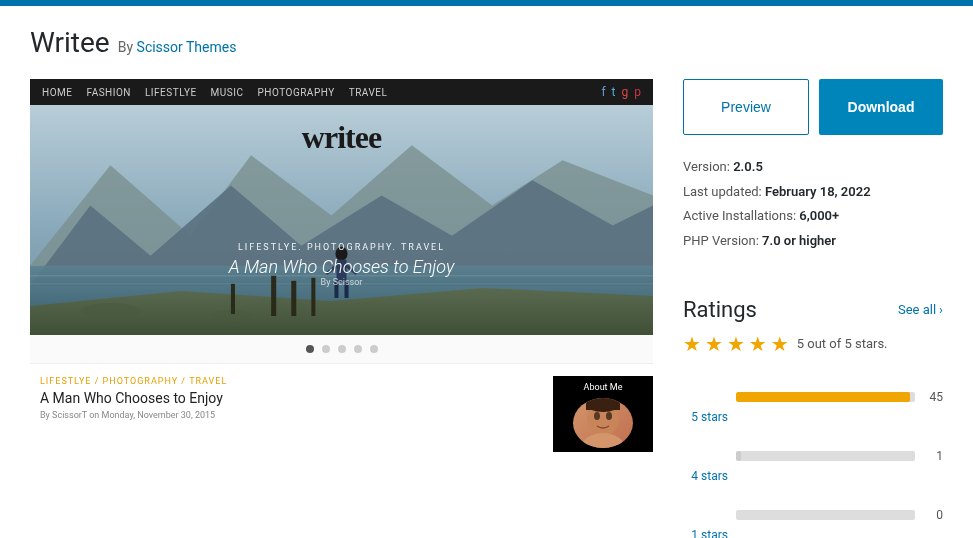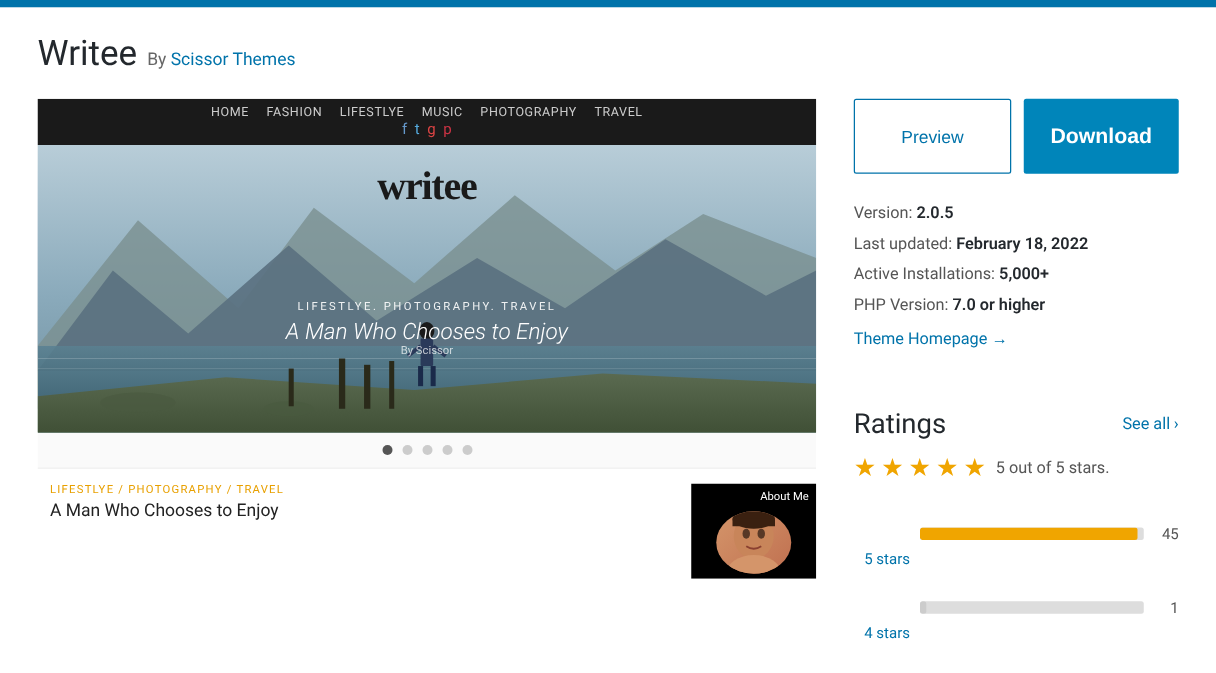--- a/index.html
+++ b/index.html
@@ -55,21 +55,20 @@
     }
     
     .fake-nav {
       background: #1a1a1a;
       display: flex;
       align-items: center;
       justify-content: space-between;
       padding: 6px 12px;
       font-size: 11px;
       color: #fff;
-      flex-direction: column;
     }
     .fake-nav-links {
       display: flex;
       gap: 14px;
       font-size: 10px;
       color: #ccc;
       text-transform: uppercase;
       letter-spacing: 0.5px;
     }
     .fake-nav-links span {
@@ -99,21 +98,21 @@
       left: 50%;
       transform: translateX(-50%);
       font-size: 32px;
       font-weight: 900;
       color: #1a1a1a;
       letter-spacing: -1px;
       font-family: Georgia, serif;
     }
     .hero-overlay-text {
       position: absolute;
-      bottom: 60px;
+      bottom: 48px;
       left: 50%;
       transform: translateX(-50%);
       text-align: center;
       color: #fff;
     }
     .hero-overlay-text .sub-text {
       font-size: 9px;
       letter-spacing: 2px;
       text-transform: uppercase;
       opacity: 0.9;
@@ -179,21 +178,20 @@
       font-size: 9px;
       text-align: center;
       padding: 4px;
       position: relative;
       overflow: hidden;
     }
     .about-me-label {
       font-size: 9px;
       background: rgba(0,0,0,0.7);
       padding: 2px;
-      text-align: right;
     }
     .about-me-face {
       width: 60px;
       height: 50px;
       border-radius: 50%;
       background: linear-gradient(135deg, #d4956a, #c07050);
       margin: 4px auto 0;
       overflow: hidden;
     }
     
@@ -215,21 +213,21 @@
       font-size: 14px;
       cursor: pointer;
       border-radius: 2px;
     }
     .btn-download {
       flex: 1;
       padding: 20px 16px;
       border: none;
       background: #0085ba;
       color: #fff;
-      font-size: 17px;
+      font-size: 14px;
       cursor: pointer;
       border-radius: 2px;
       font-weight: 600;
     }
     .meta-info {
       margin-bottom: 24px;
       line-height: 1.9;
     }
     .meta-row {
       font-size: 13px;
@@ -429,20 +427,21 @@
           <div class="dot"></div>
           <div class="dot"></div>
           <div class="dot"></div>
           <div class="dot"></div>
         </div>
 
         <div class="below-hero">
           <div class="article-preview">
             <div class="article-tags">LIFESTLYE / PHOTOGRAPHY / TRAVEL</div>
             <div class="article-title">A Man Who Chooses to Enjoy</div>
+            <div class="article-meta">By ScissorT on Monday, November 30, 2015</div>
           </div>
           <div class="about-me-box">
             <div class="about-me-label">About Me</div>
             <div class="about-me-face">
               
               <svg width="60" height="50" viewBox="0 0 60 50" xmlns="http://www.w3.org/2000/svg">
                 <ellipse cx="30" cy="20" rx="16" ry="18" fill="#c8855a"></ellipse>
                 <ellipse cx="30" cy="50" rx="22" ry="15" fill="#d4956a"></ellipse>
                 <ellipse cx="24" cy="18" rx="3" ry="4" fill="#4a3020" opacity="0.9"></ellipse>
                 <ellipse cx="36" cy="18" rx="3" ry="4" fill="#4a3020" opacity="0.9"></ellipse>
@@ -469,31 +468,25 @@
         <div class="meta-row">
           <span class="meta-label">Version:</span>
           <span class="meta-value">2.0.5</span>
         </div>
         <div class="meta-row">
           <span class="meta-label">Last updated:</span>
           <span class="meta-value">February 18, 2022</span>
         </div>
         <div class="meta-row">
           <span class="meta-label">Active Installations:</span>
-          <span class="meta-value">5,000+</span>
+          <span class="meta-value">6,000+</span>
         </div>
         <div class="meta-row">
           <span class="meta-label">PHP Version:</span>
           <span class="meta-value">7.0 or higher</span>
-        </div>
-        <div>
-          <a class="meta-link" href="#">
-            <span>Theme Homepage</span>
-            <span>→</span>
-          </a>
         </div>
       </div>
 
       <div class="ratings-section">
         <div class="ratings-header">
           <span class="ratings-title">Ratings</span>
           <a class="see-all-link" href="#">
             <span>See all</span>
             <span>›</span>
           </a>

